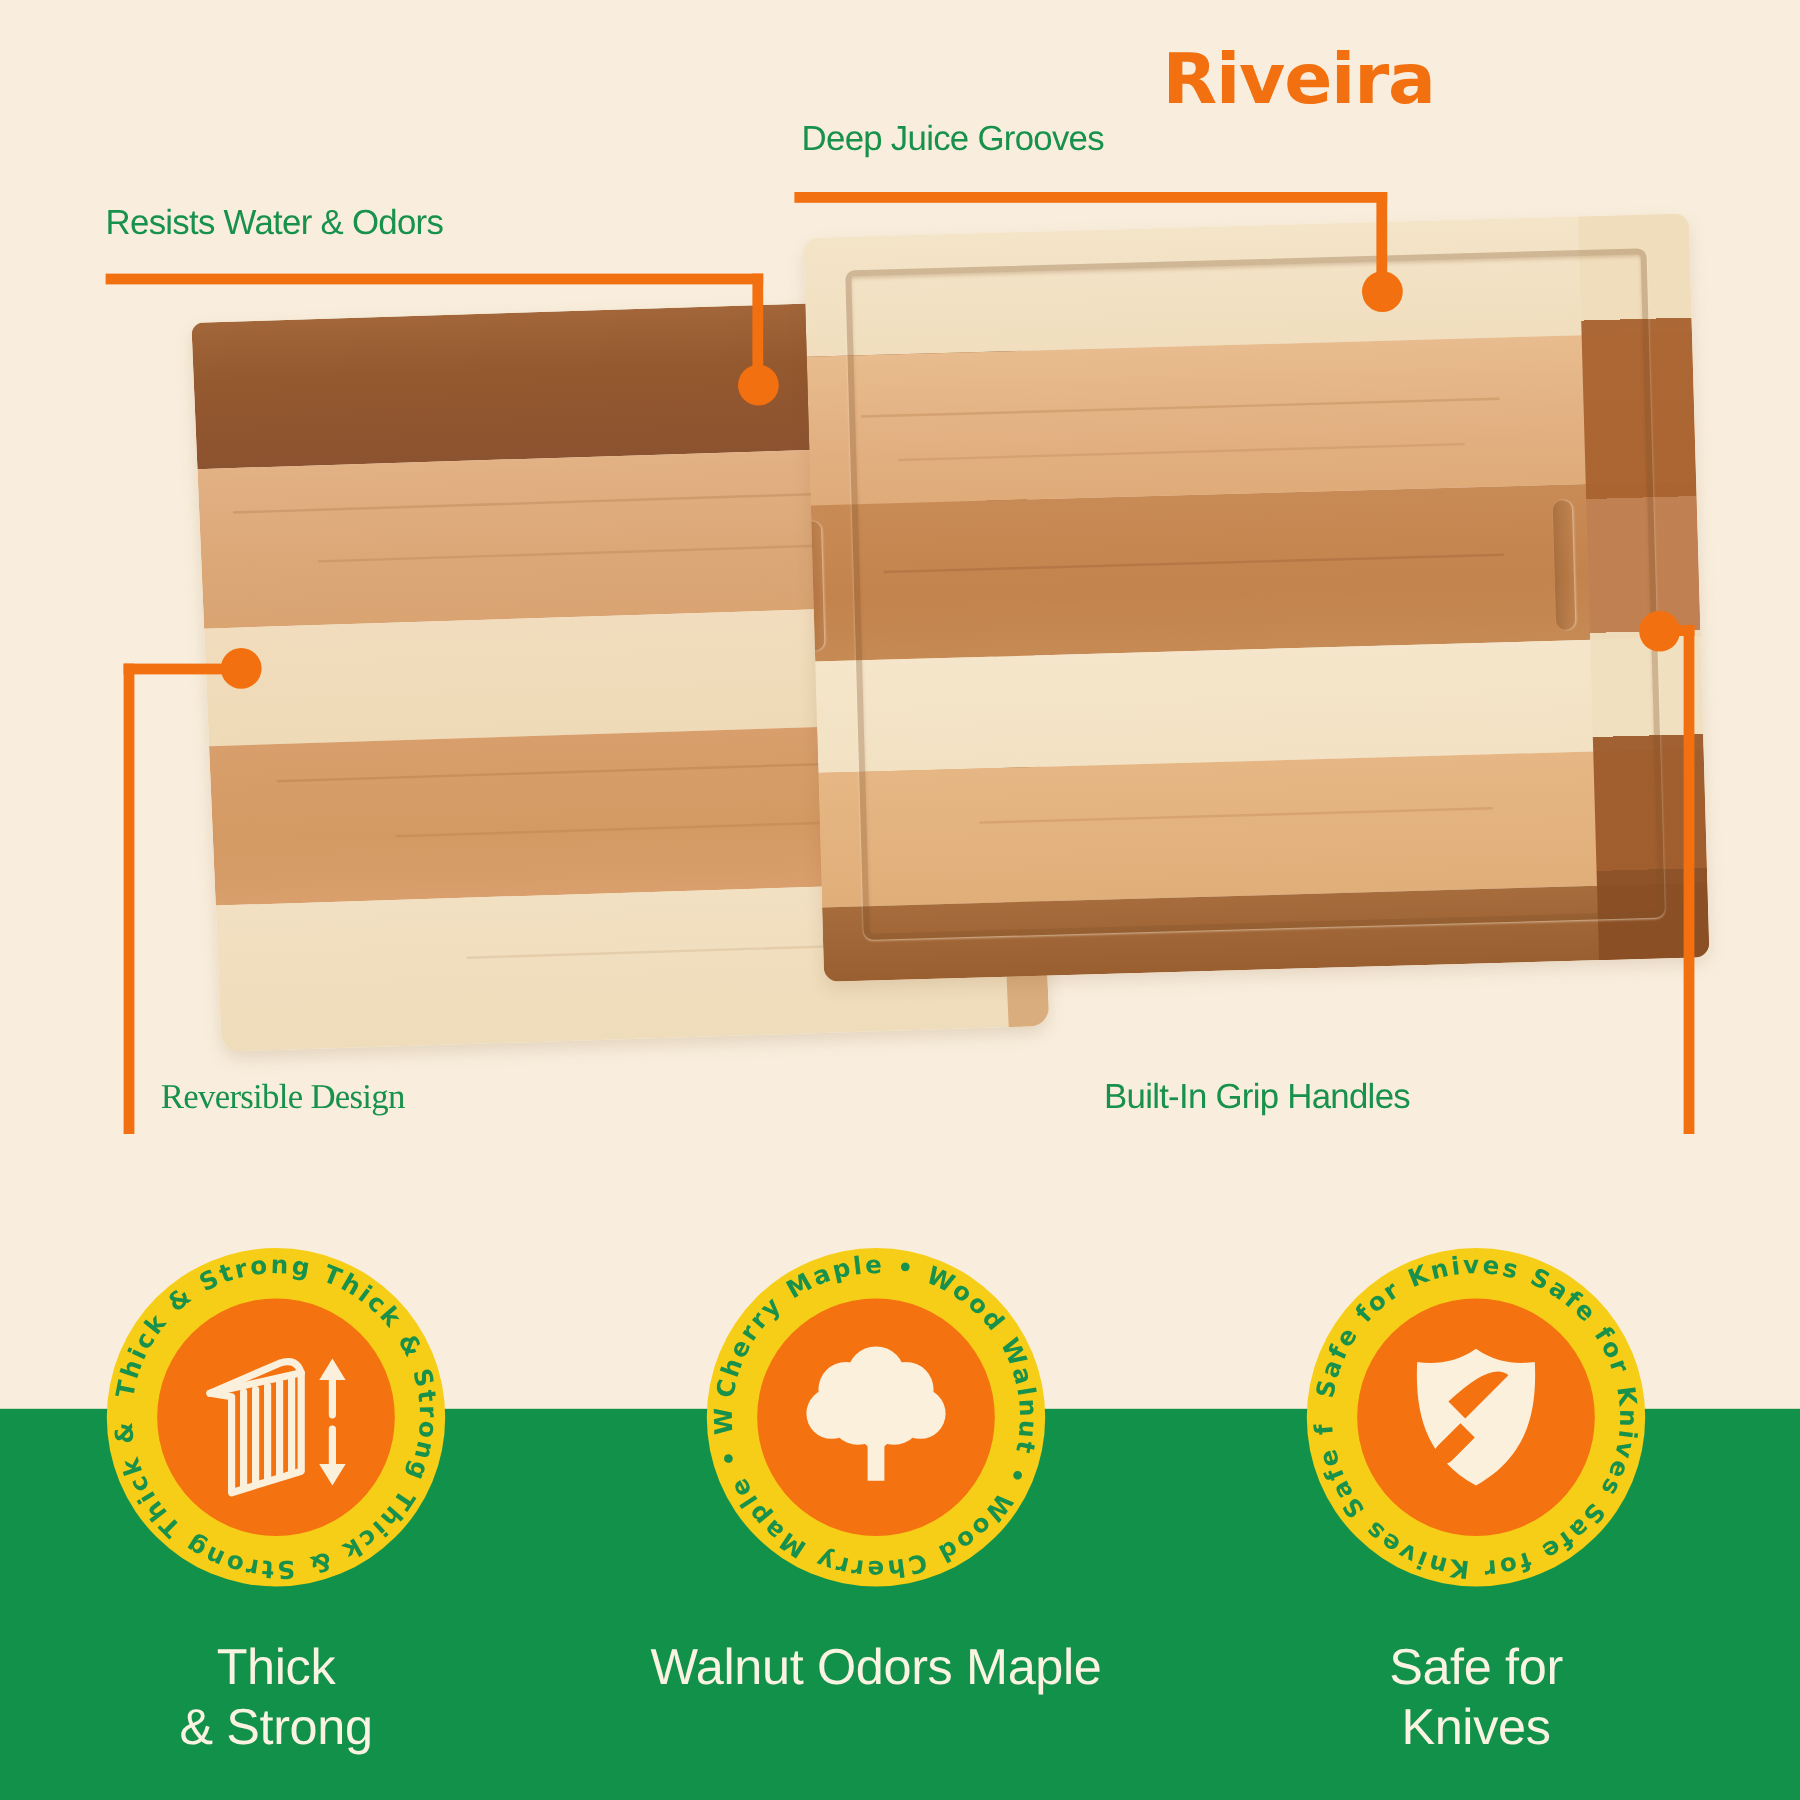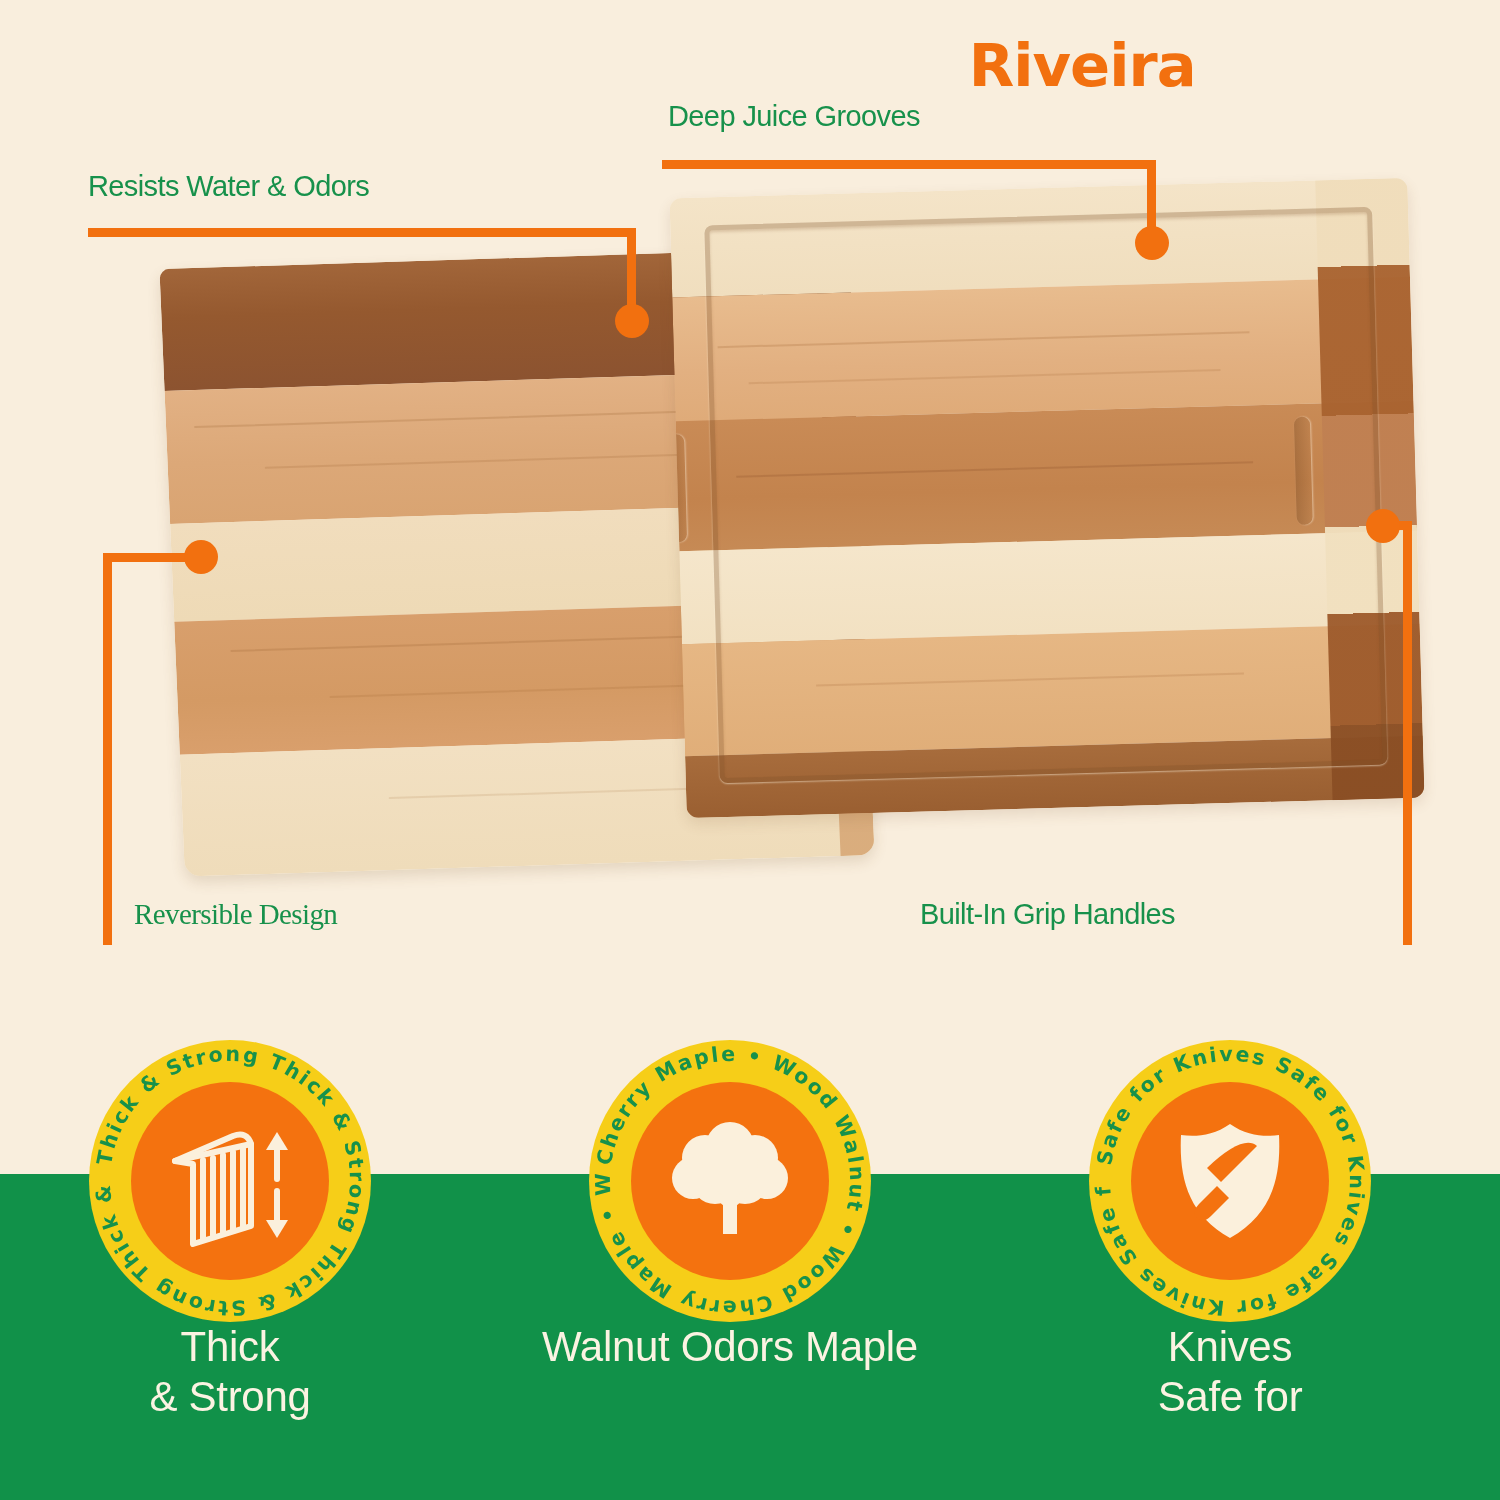--- a/index.html
+++ b/index.html
@@ -150,20 +150,21 @@
     font-weight: 700;
     font-family: "DejaVu Sans", sans-serif;
     letter-spacing: 2.2px;
   }
   .icon-holder {
     position: absolute; inset: 42px;
     display: flex; align-items: center; justify-content: center;
   }
 
   .badge-caption {
+    margin-top: 42px;
     color: #FBF3E2;
     font-size: 42px;
     line-height: 1.18;
     font-weight: 500;
     letter-spacing: -0.3px;
   }
 </style>
 </head>
 <body>
 
@@ -339,19 +340,19 @@
           <svg width="150" height="150" viewBox="0 0 150 150">
             <path d="M75 18 C58 30 40 31 26 29 C24 70 32 108 75 132 C118 108 126 70 124 29 C110 31 92 30 75 18 Z" fill="#FBF0DC"></path>
             <g fill="#F4720F">
               <path d="M102 40 L66 76 L52 62 Q88 28 102 40 Z"></path>
               <path d="M62 80 L44 98 Q36 106 42 112 Q48 118 56 110 L74 92 Z"></path>
             </g>
           </svg>
         </div>
       </div>
       <div class="badge-caption">
+        <div>Safe for</div>
         <div>Knives</div>
-        <div>Safe for</div>
       </div>
     </div>
 
   </div>
 </div>
 
 </body></html>

